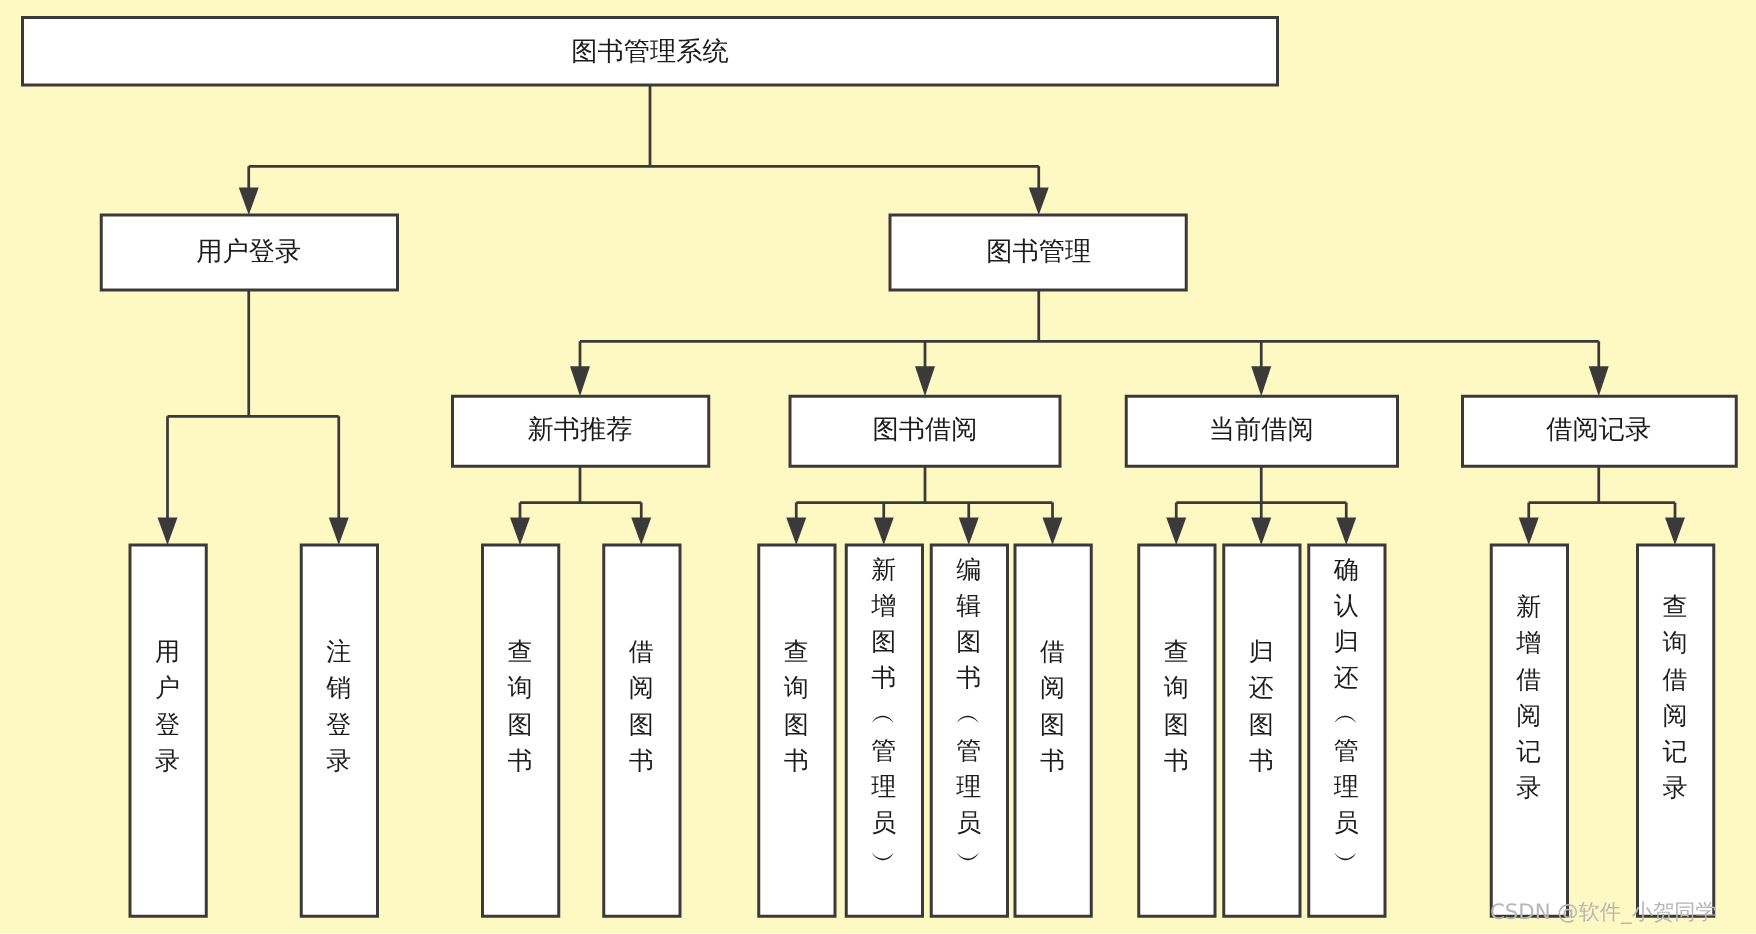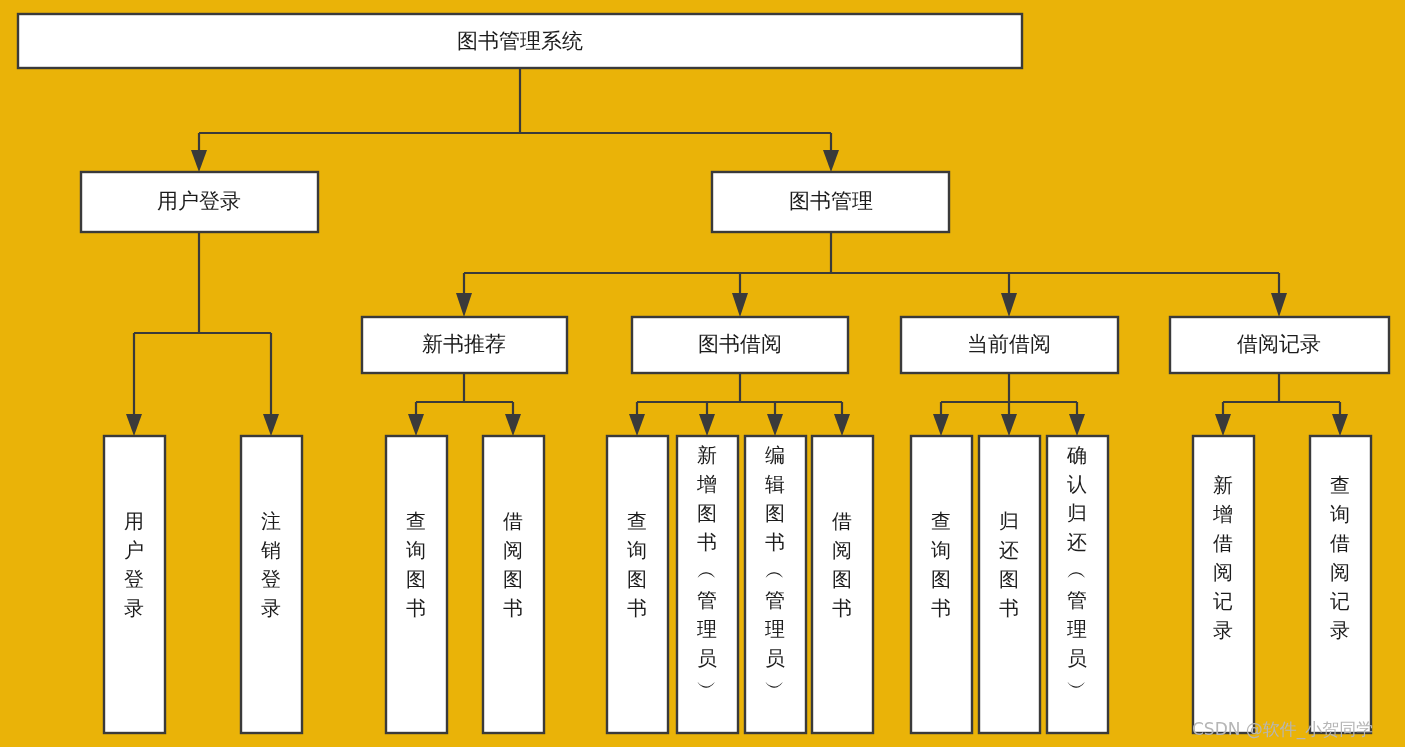--- a/index.html
+++ b/index.html
@@ -11,21 +11,21 @@
   body {
     width: 1405px;
     height: 747px;
     overflow: hidden;
     font-family: "DejaVu Sans", "Liberation Sans", sans-serif;
   }
   #diagram-root {
     position: relative;
     width: 1405px;
     height: 747px;
-    background: #eab308;
+    background: #fef9c3;
   }
   svg.diagram-canvas {
     position: absolute;
     top: 0;
     left: 0;
     width: 1405px;
     height: 747px;
     display: block;
   }
   .node-box {

